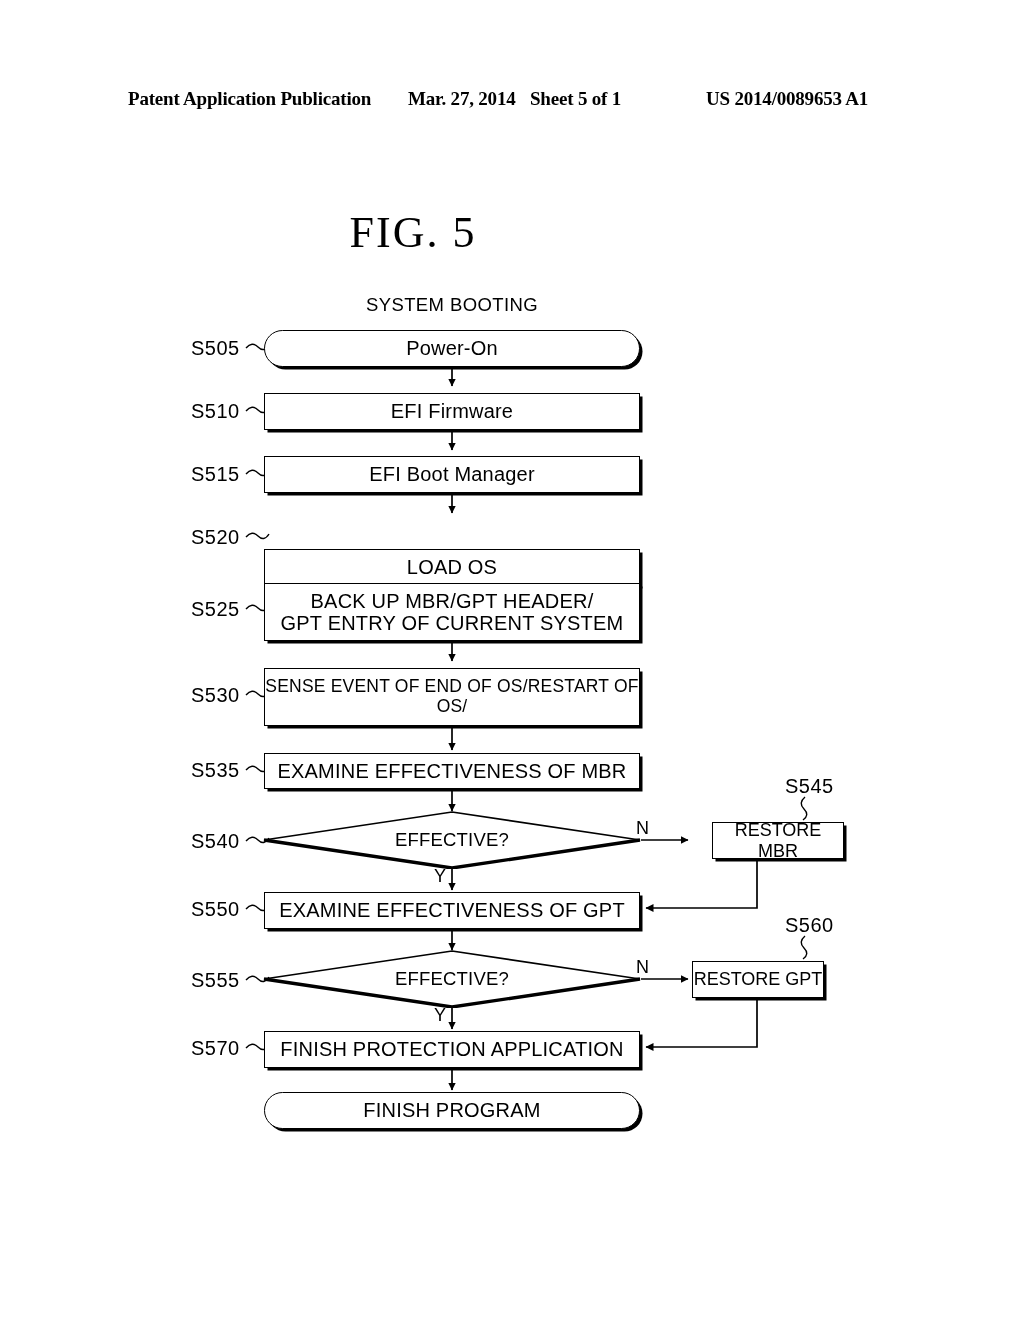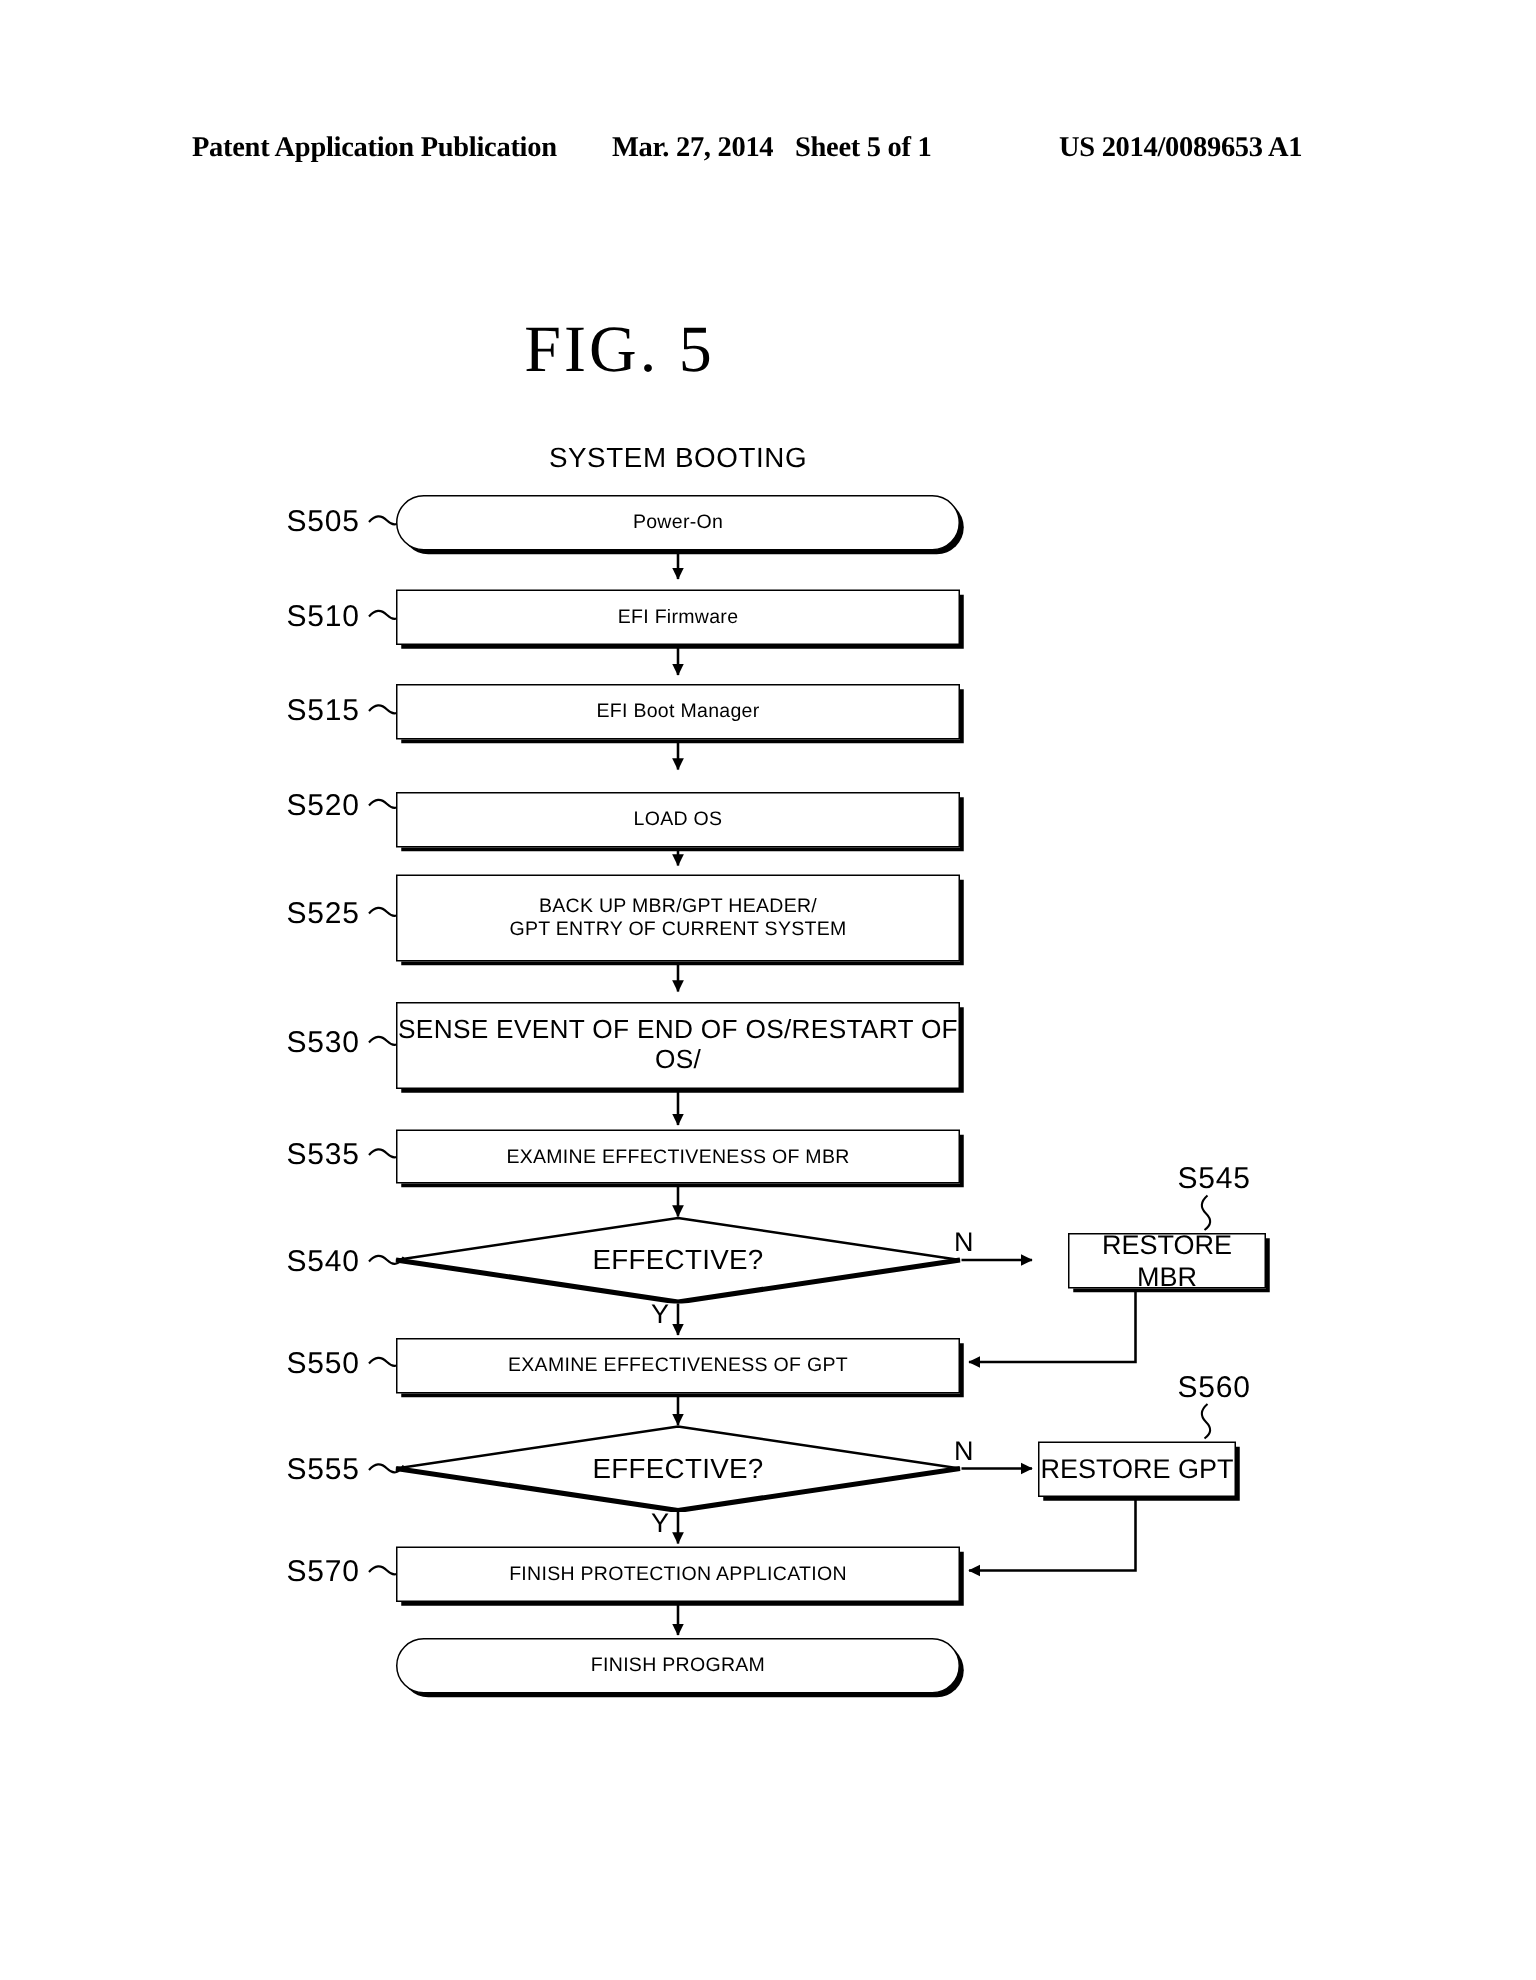--- a/index.html
+++ b/index.html
@@ -70,21 +70,21 @@
   .node {
     position: absolute;
     box-sizing: border-box;
     background: #ffffff;
     border: 1.6px solid #000;
     display: flex;
     align-items: center;
     justify-content: center;
     text-align: center;
     line-height: 1.12;
-    font-size: 13px;
+    font-size: 20px;
     letter-spacing: 0.2px;
     box-shadow: 3px 3px 0 -0.5px #000;
   }
   .node.term {
     border-radius: 999px;
     box-shadow: 3px 3px 0 -0.5px #000;
   }
   .node.small {
     font-size: 18px;
     letter-spacing: 0px;
@@ -225,21 +225,21 @@
   </div>
 
   <div class="node" style="left:264px; top:393px; width:376px; height:37px;">
     <span>EFI Firmware</span>
   </div>
 
   <div class="node" style="left:264px; top:456px; width:376px; height:37px;">
     <span>EFI Boot Manager</span>
   </div>
 
-  <div class="node" style="left:264px; top:528px; width:376px; height:37px;">
+  <div class="node" style="left:264px; top:549px; width:376px; height:37px;">
     <span>LOAD OS</span>
   </div>
 
   <div class="node" style="left:264px; top:583px; width:376px; height:58px; flex-direction:column;">
     <span class="l2">BACK UP MBR/GPT HEADER/</span>
     <span class="l2">GPT ENTRY OF CURRENT SYSTEM</span>
   </div>
 
   <div class="node" style="left:264px; top:668px; width:376px; height:58px; flex-direction:column; font-size:17.5px;">
     <span class="l2">SENSE EVENT OF END OF OS/RESTART OF OS/</span>

